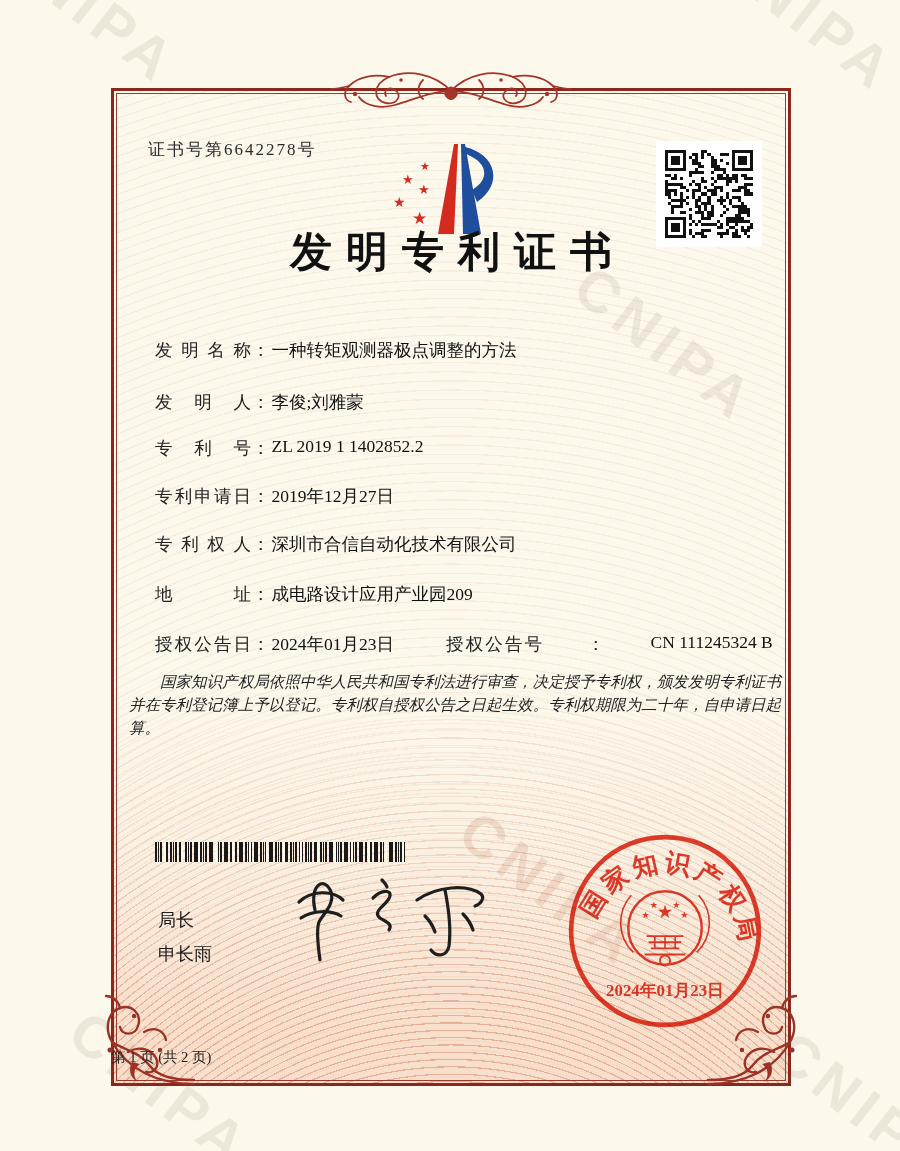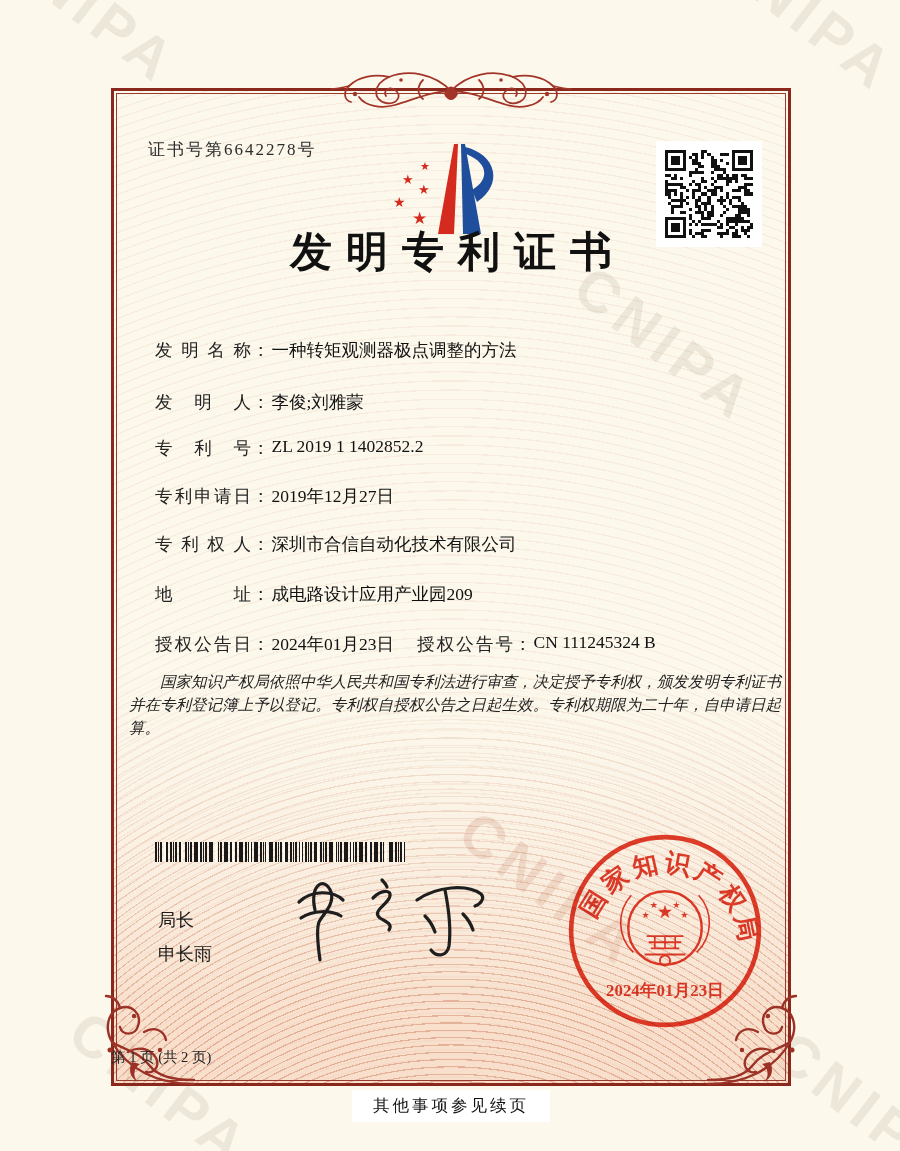--- a/index.html
+++ b/index.html
@@ -55,21 +55,21 @@
     position:absolute; left:111px; top:224px; width:680px;
     text-align:center; font-size:42px; font-weight:bold;
     letter-spacing:14px; text-indent:14px; color:#111;
   }
   
   .field-row{position:absolute; left:155px; font-size:17.5px; display:flex; align-items:flex-start; white-space:nowrap;}
   .flabel{display:inline-block; width:96px; text-align:justify; text-align-last:justify; color:#222;}
   .fcolon{display:inline-block; margin:0 2px 0 1px; color:#222;}
   .fval{color:#111;}
   .fval .l2{white-space:nowrap;}
-  .fgroup2{margin-left:23px; display:flex;}
+  .fgroup2{margin-left:52px; display:flex;gap:44px;}
   
   .body-text{
     position:absolute; left:129px; top:672px; width:652px;
     font-size:15.5px; line-height:23px; color:#222;
     font-style:italic;
   }
   .body-text p{margin:0 0 10px 0; text-indent:2em; text-align:justify;font-family:Liberation Mono, monospace;}
   
   .barcode{
     position:absolute; left:155px; top:842px; width:250px; height:20px;
@@ -560,15 +560,14 @@
       <text x="89" y="84" font-size="18">★</text>
       <text x="74" y="84" font-size="9">★</text>
       <text x="82" y="74" font-size="9">★</text>
       <text x="104" y="74" font-size="9">★</text>
       <text x="112" y="84" font-size="9">★</text>
     </g>
     <text x="97" y="161" text-anchor="middle" font-size="16.5" font-weight="bold" fill="#e0301e">2024年01月23日</text>
   </svg>
 
   <div class="page-num">第 1 页 (共 2 页)</div>
-  <div class="note-box">其他事项参见续页</div>
 
 </div>
 
 </body></html>

